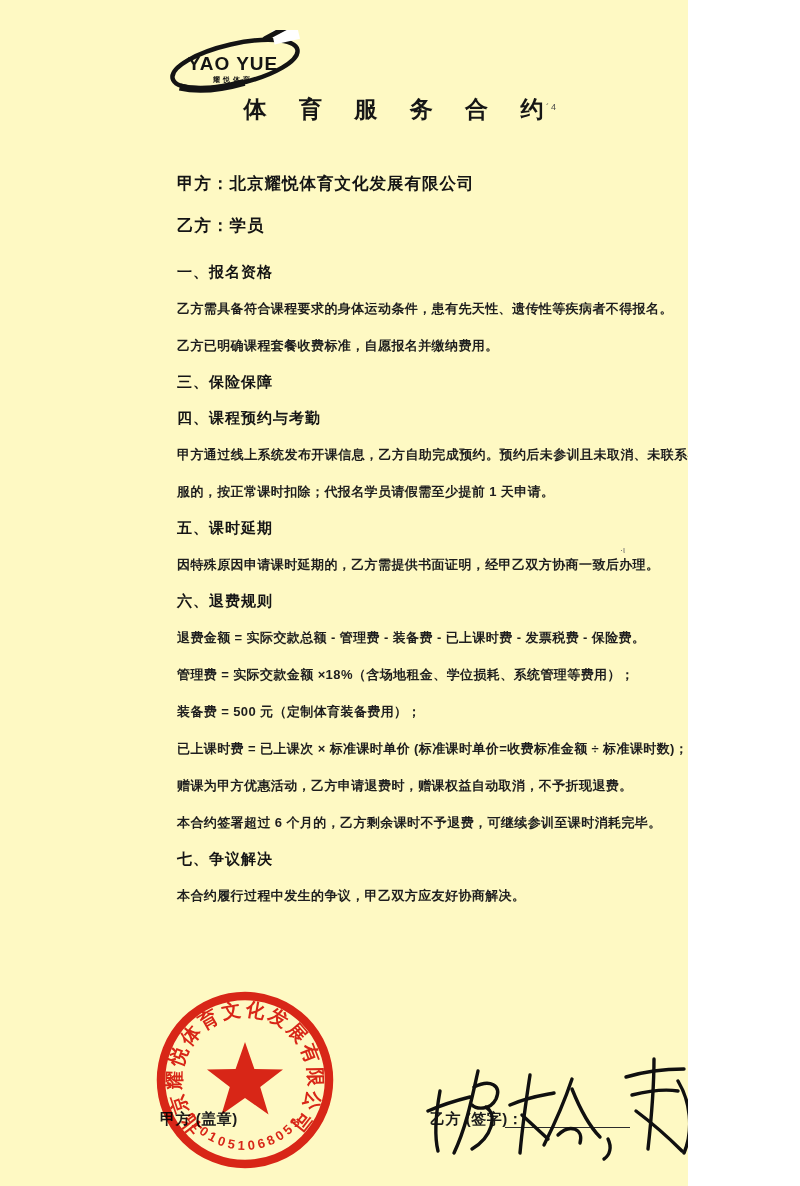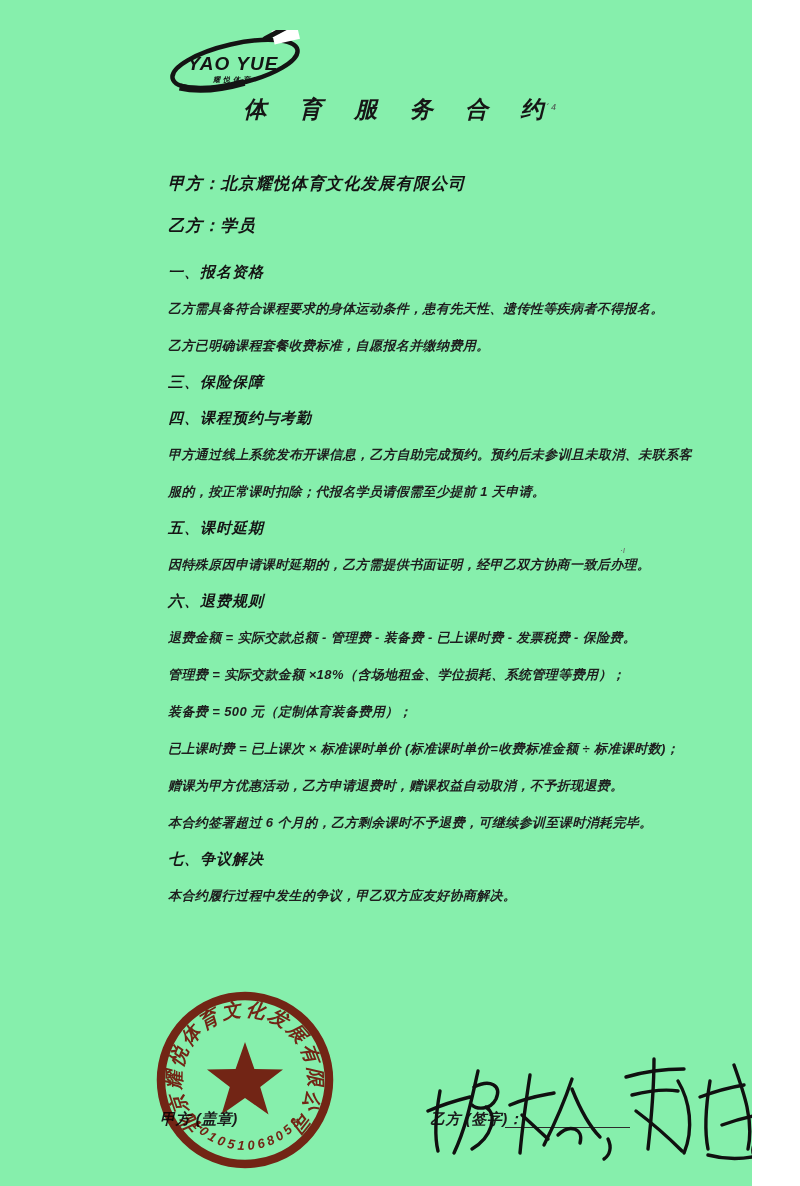--- a/index.html
+++ b/index.html
@@ -1,23 +1,22 @@
 <!DOCTYPE html>
 <html><head>
 <meta charset="utf-8">
 <style>
   * { box-sizing: border-box; margin: 0; padding: 0; }
   html,body { background:#ffffff; }
   body { font-family: "Liberation Sans","DejaVu Sans",sans-serif; color:#1b1b1b; }
   .page {
     position: relative;
-    width: 752px; height: 1186px;
-    background: #86efac;
+    width: 688px; height: 1186px;
+    background: #fef9c3;
     overflow: hidden;
-    font-style: italic;
   }
 
   
   .logo { position:absolute; left:160px; top:30px; width:150px; height:70px; }
 
   
   .title {
     position:absolute; top:94px; left:0; width:800px;
     text-align:center;
     font-size:23px; font-weight:700;
@@ -28,21 +27,21 @@
     position:absolute; left:546px; top:102px;
     font-size:9px; color:#4a4a4a; letter-spacing:2px;
   }
   .stray-dot {
     position:absolute; left:620px; top:545px;
     font-size:9px; color:#6a6a6a;
   }
 
   
   .content {
-    position:absolute; left:168px; top:170px; width:524px;
+    position:absolute; left:177px; top:170px; width:524px;
   }
   .party {
     font-size:16.5px; font-weight:700; line-height:26px;
     margin:0 0 16px 0; letter-spacing:1px; color:#141414;
   }
   .sec-heading {
     font-size:15px; font-weight:700; line-height:36px;
     letter-spacing:1px; color:#151515;
   }
   .body-p {

